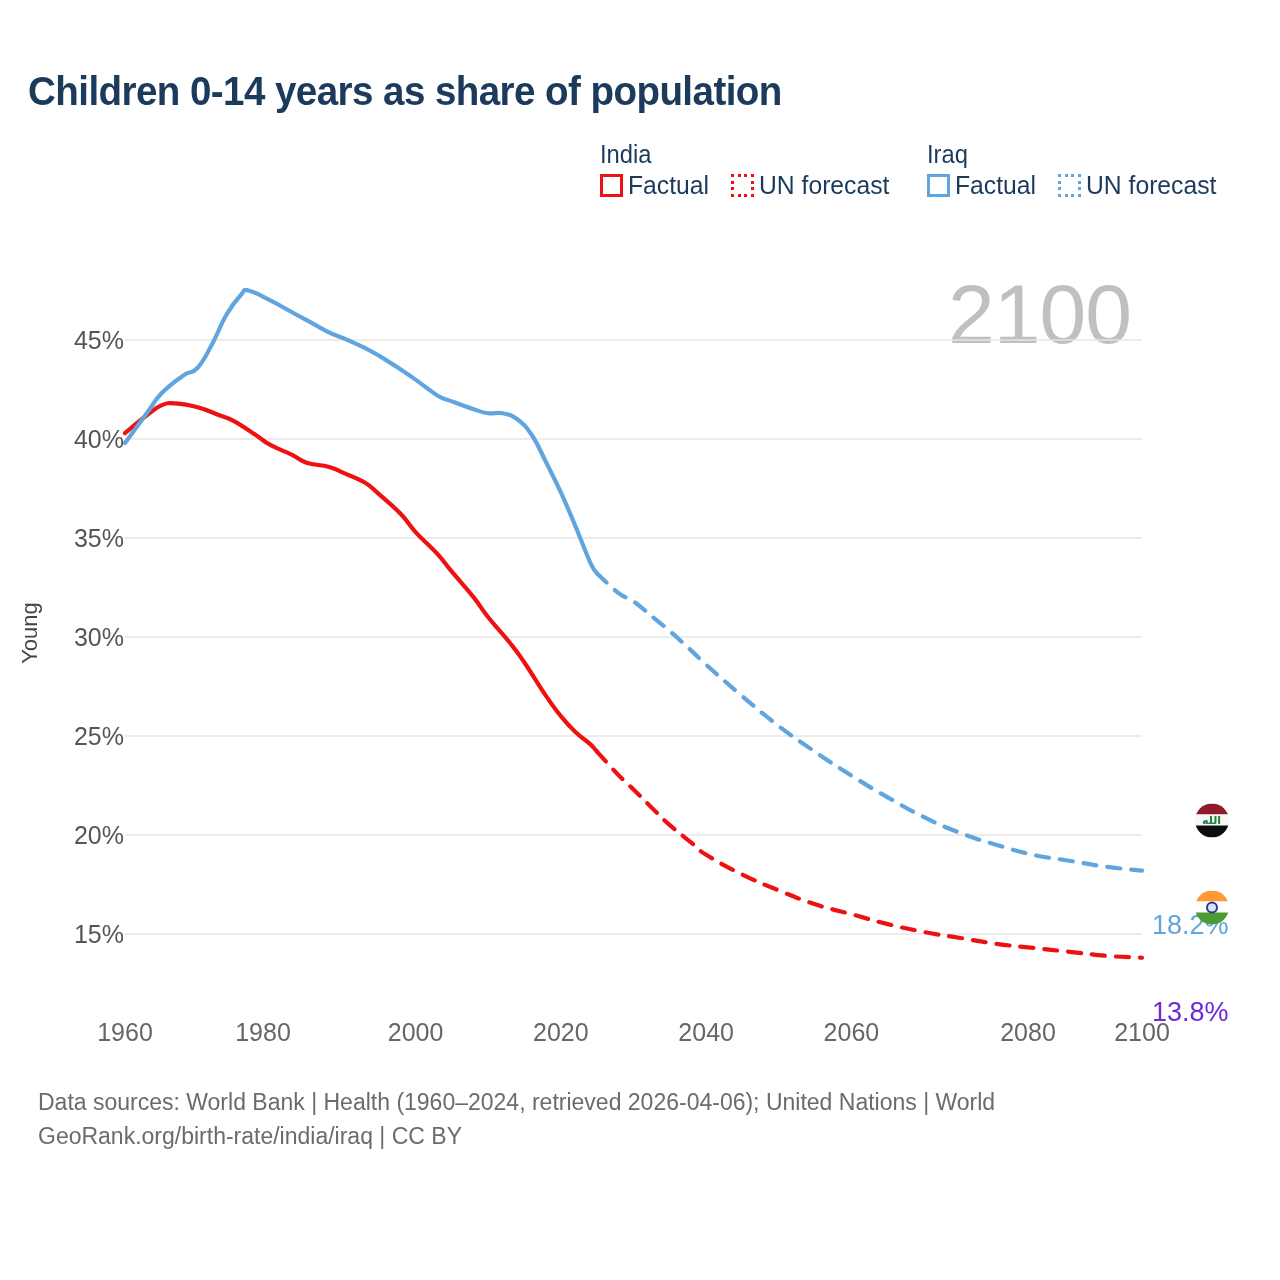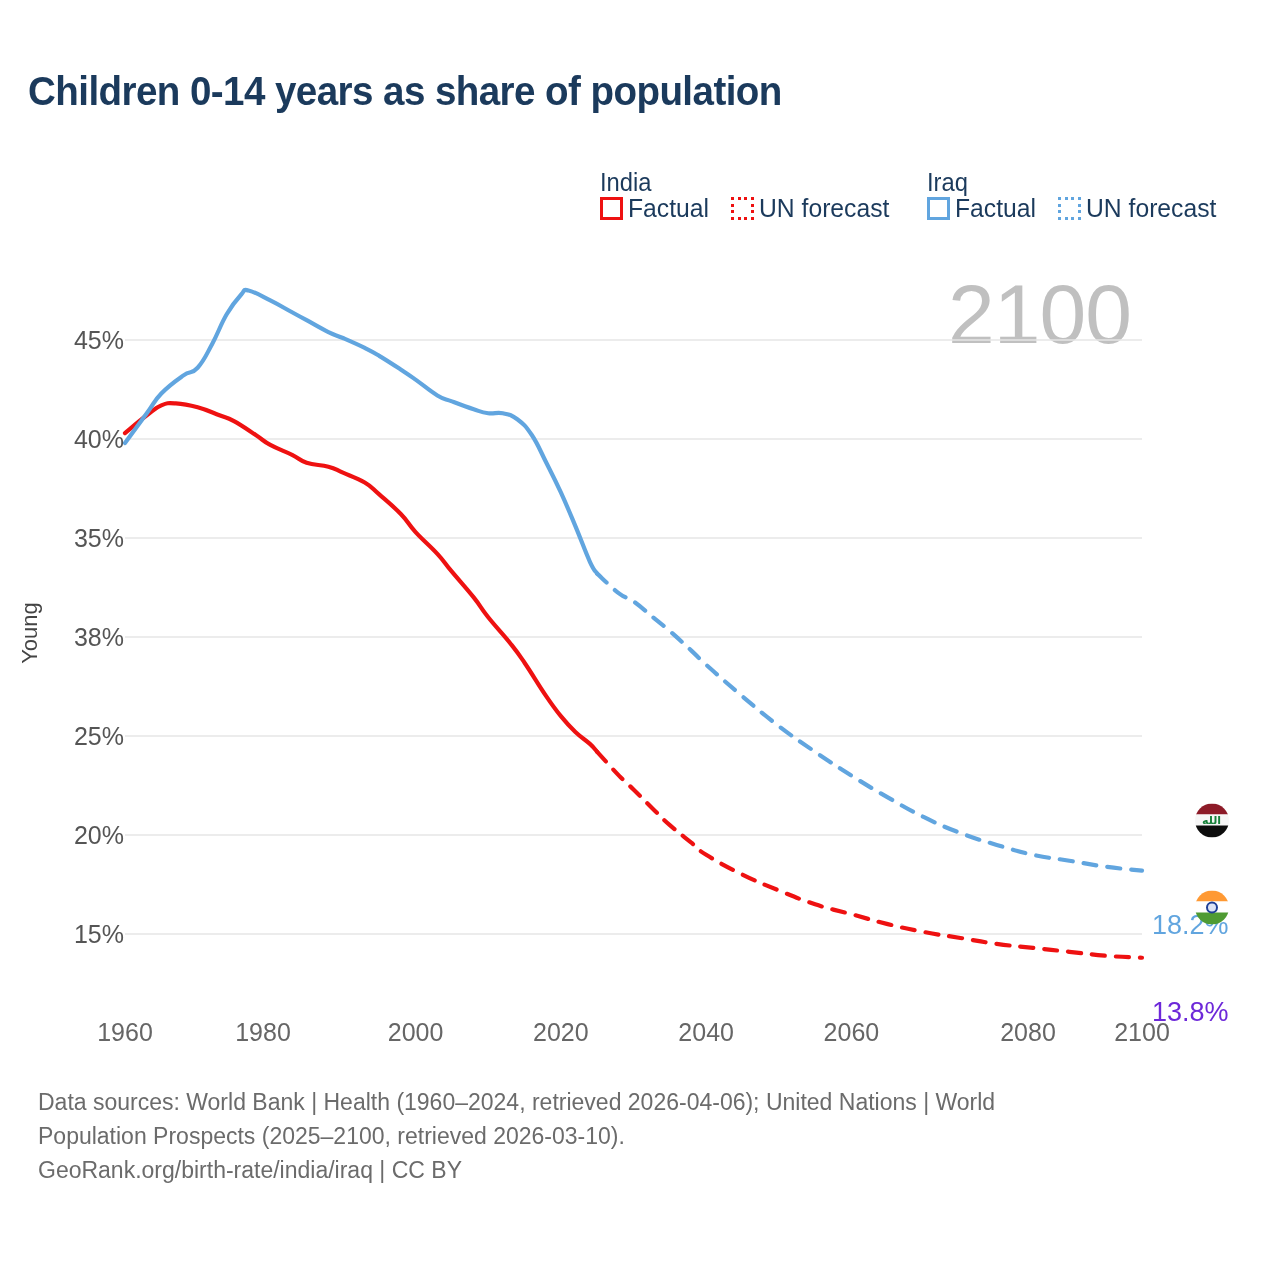--- a/index.html
+++ b/index.html
@@ -40,21 +40,21 @@
     left: 600px;
     top: 142px;
     display: flex;
     flex-direction: row;
     gap: 30px;
     color: #1b3a5c;
   }
   .legend-group {
     display: flex;
     flex-direction: column;
-    margin-top: 28px;
+    gap: 5px;
   }
   .legend-country {
     font-size: 25px;
     color: #1b3a5c;
     line-height: 1;
     transform: scaleX(0.95);
     transform-origin: left center;
   }
   .legend-row {
     display: flex;
@@ -262,21 +262,21 @@
         <path d="M 125.00 442.96 C 129.79 436.43, 138.80 424.15, 146.79 413.26 C 154.78 402.37, 153.33 401.74, 161.32 393.46 C 169.31 385.18, 175.12 381.30, 183.11 375.64 C 191.10 369.98, 191.25 374.69, 197.64 367.72 C 204.04 360.75, 205.78 355.72, 212.17 343.96 C 218.56 332.20, 220.31 325.15, 226.70 314.26 C 233.09 303.37, 236.43 299.69, 241.23 294.46 C 246.02 289.23, 242.10 289.19, 248.49 290.50 C 254.89 291.81, 260.70 295.61, 270.29 300.40 C 279.87 305.19, 284.09 307.92, 292.08 312.28 C 300.07 316.64, 298.62 315.84, 306.61 320.20 C 314.60 324.56, 320.41 328.16, 328.40 332.08 C 336.39 336.00, 334.94 334.54, 342.93 338.02 C 350.92 341.50, 356.73 344.00, 364.72 347.92 C 372.71 351.84, 371.26 351.05, 379.25 355.84 C 387.24 360.63, 393.05 364.47, 401.04 369.70 C 409.03 374.93, 407.58 373.94, 415.57 379.60 C 423.56 385.26, 429.37 390.65, 437.36 395.44 C 445.36 400.23, 443.90 398.33, 451.89 401.38 C 459.88 404.43, 465.70 406.69, 473.69 409.30 C 481.68 411.91, 481.82 412.39, 488.21 413.26 C 494.61 414.13, 496.35 411.95, 502.74 413.26 C 509.14 414.57, 510.88 414.41, 517.27 419.20 C 523.66 423.99, 525.41 425.46, 531.80 435.04 C 538.19 444.62, 539.94 450.13, 546.33 462.76 C 552.72 475.39, 554.46 478.52, 560.86 492.46 C 567.25 506.40, 568.99 510.87, 575.39 526.12 C 581.78 541.37, 585.12 551.31, 589.91 561.76 C 594.71 572.21, 595.58 571.03, 597.18 573.64" fill="none" stroke="#61a5df" stroke-width="4.2" stroke-linecap="round" stroke-linejoin="round"></path>
         <path d="M 597.18 573.64 C 601.97 578.00, 610.98 587.34, 618.97 593.44 C 626.96 599.54, 625.51 595.70, 633.50 601.36 C 641.49 607.02, 647.30 612.65, 655.29 619.18 C 663.28 625.71, 661.83 624.09, 669.82 631.06 C 677.81 638.03, 683.62 643.45, 691.61 650.86 C 699.61 658.27, 694.96 654.70, 706.14 664.72 C 717.33 674.74, 726.48 682.90, 742.46 696.40 C 758.45 709.90, 762.80 713.90, 778.79 726.10 C 794.77 738.30, 799.13 740.95, 815.11 751.84 C 831.09 762.73, 835.45 765.58, 851.43 775.60 C 867.41 785.62, 871.77 788.23, 887.75 797.38 C 903.73 806.53, 908.09 809.34, 924.07 817.18 C 940.05 825.02, 944.41 826.92, 960.39 833.02 C 976.37 839.12, 980.73 840.11, 996.71 844.90 C 1012.70 849.69, 1017.05 851.32, 1033.04 854.80 C 1049.02 858.28, 1053.38 858.13, 1069.36 860.74 C 1085.34 863.35, 1089.70 864.50, 1105.68 866.68 C 1121.66 868.86, 1134.01 869.77, 1142.00 870.64" fill="none" stroke="#61a5df" stroke-width="4.2" stroke-linecap="round" stroke-linejoin="round" stroke-dasharray="13 11"></path>
       </svg>
 
     <div class="axis-label-y">Young</div>
 
     <div id="ytick-container">
         <div class="ytick" style="top: 340px;">45%</div>
         <div class="ytick" style="top: 439px;">40%</div>
         <div class="ytick" style="top: 538px;">35%</div>
-        <div class="ytick" style="top: 637px;">38%</div>
+        <div class="ytick" style="top: 637px;">30%</div>
         <div class="ytick" style="top: 736px;">25%</div>
         <div class="ytick" style="top: 835px;">20%</div>
         <div class="ytick" style="top: 934px;">15%</div>
       </div>
     <div id="xtick-container">
         <div class="xtick" style="left: 125px;">1960</div>
         <div class="xtick" style="left: 263px;">1980</div>
         <div class="xtick" style="left: 415.571px;">2000</div>
         <div class="xtick" style="left: 560.857px;">2020</div>
         <div class="xtick" style="left: 706.143px;">2040</div>
@@ -301,17 +301,16 @@
           <span class="band b2"></span>
           <span class="band b3"></span>
         <span class="chakra"></span>
       </span>
       <span class="end-value red">13.8%</span>
     </div>
   </div>
 
   <div class="footer">
     <div class="line">Data sources: World Bank | Health (1960–2024, retrieved 2026-04-06); United Nations | World</div>
-    <div class="line">Population Prospects (2025–2100, retrieved 2026-03-10).</div>
     <div class="line">GeoRank.org/birth-rate/india/iraq | CC BY</div>
   </div>
 
 </div>
 
 </body></html>

